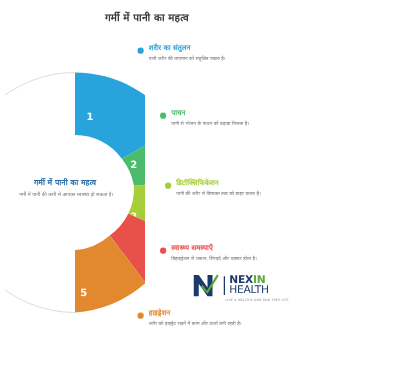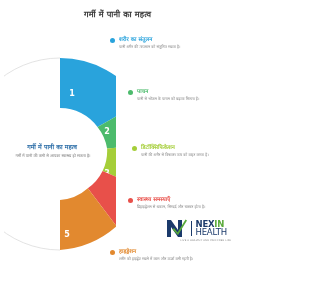--- a/index.html
+++ b/index.html
@@ -92,21 +92,21 @@
     margin-bottom: 1.5px;
   }
   .legend-desc {
     font-size: 3.8px;
     color: #7a7a7a;
     line-height: 1.5;
   }
   
   .logo {
     position: absolute;
-    right: 8px;
+    right: 20px;
     bottom: 6px;
     display: flex;
     align-items: center;
     gap: 2px;
     margin-top: 44px;
   }
   .logo-mark {
     position: relative;
     width: 22px;
     height: 20px;

